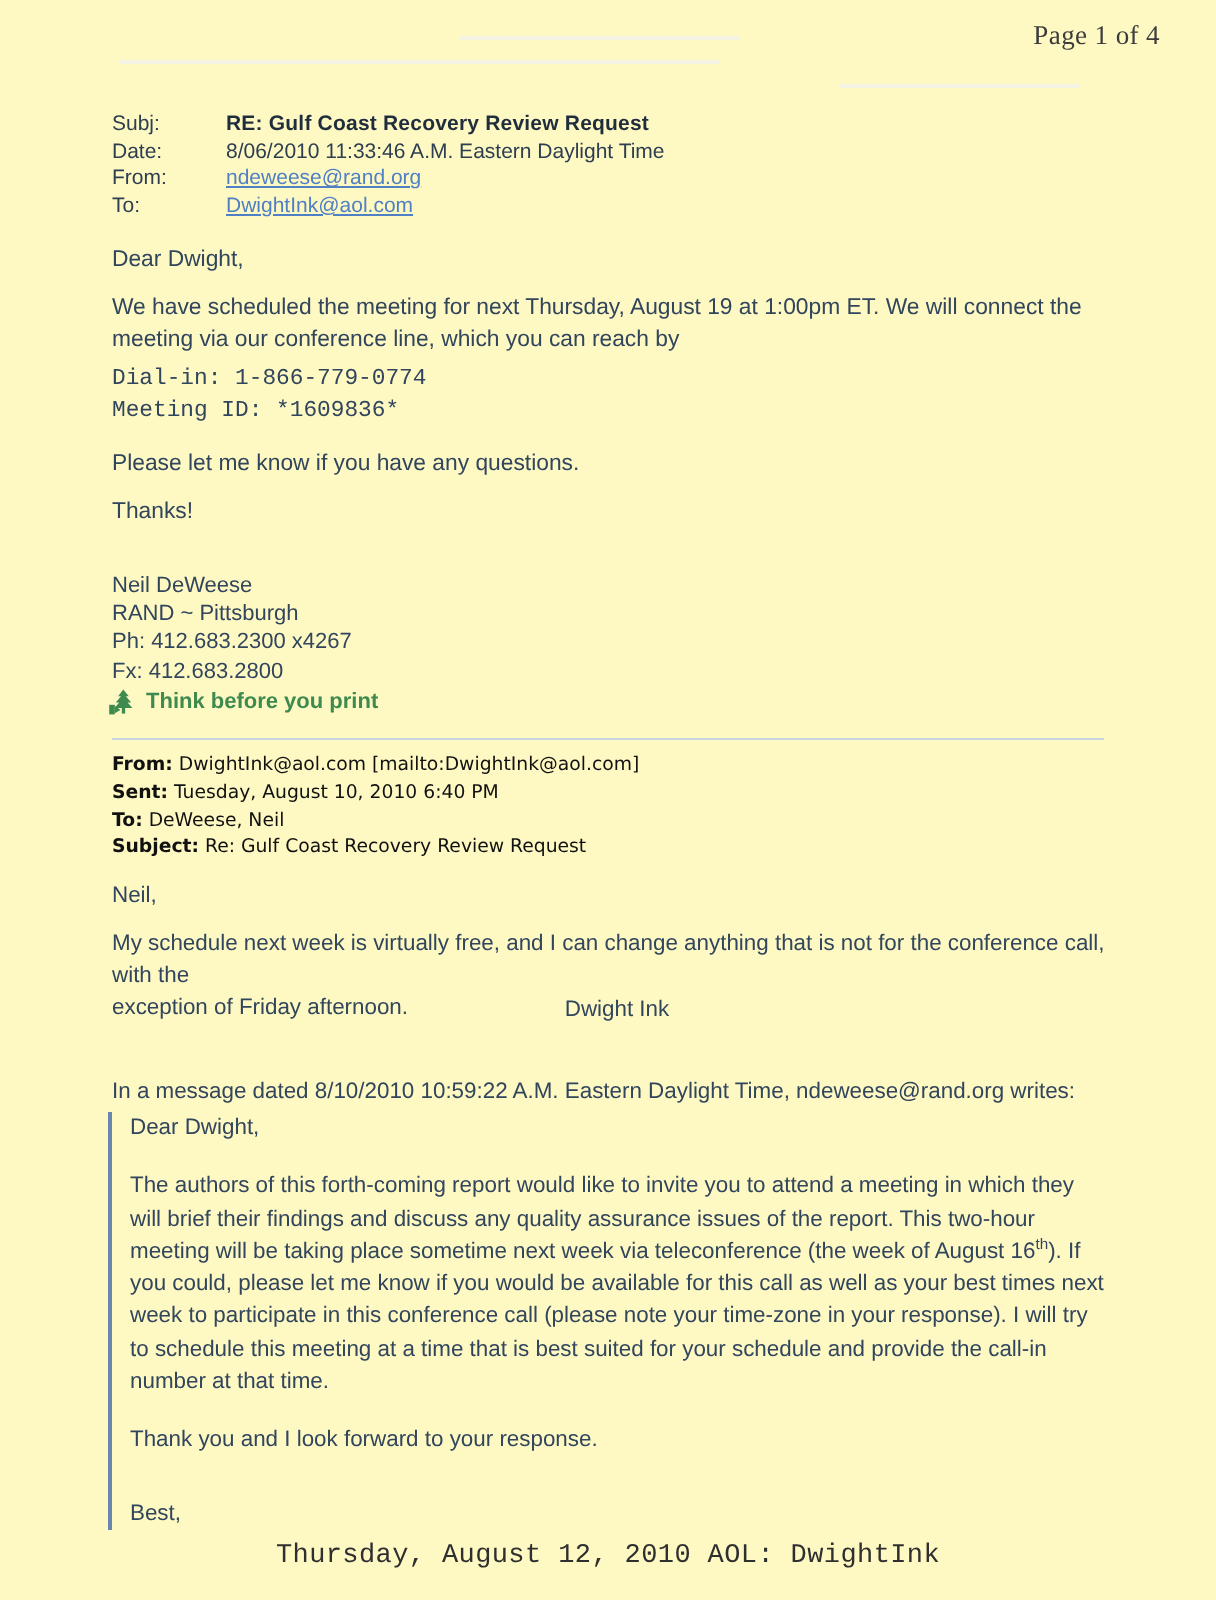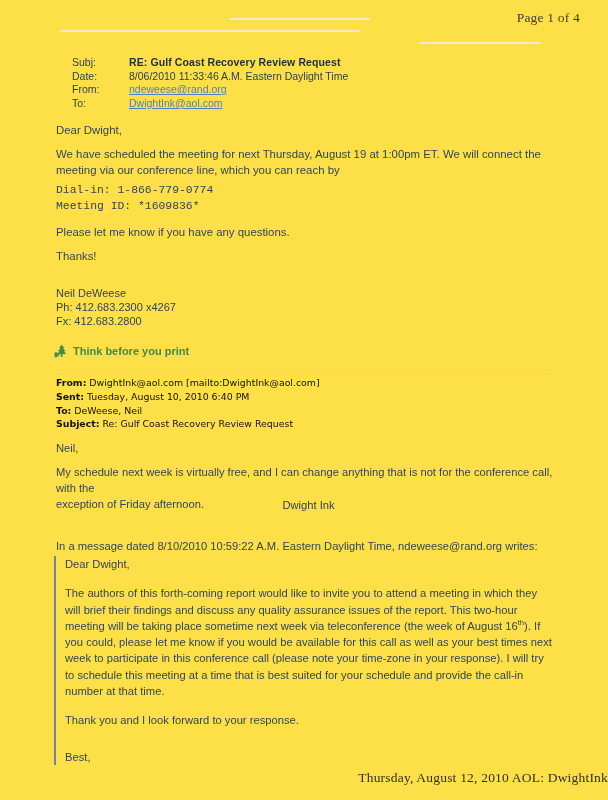--- a/index.html
+++ b/index.html
@@ -4,58 +4,58 @@
 <style>
   html, body {
     margin: 0;
     padding: 0;
     background: #ffffff;
   }
   .page {
     position: relative;
     width: 608px;
     height: 800px;
-    background: #fde047;
+    background: #fef9c3;
     overflow: hidden;
     font-family: "Liberation Sans", sans-serif;
     -webkit-font-smoothing: antialiased;
   }
 
   
   .page-header {
     position: absolute;
     top: 10px;
     right: 28px;
     font-family: "Liberation Serif", serif;
     font-size: 13.5px;
     color: #3c3c3c;
     letter-spacing: .2px;
   }
   .page-footer {
     position: absolute;
     bottom: 14px;
     left: 0;
     width: 100%;
-    text-align: right;
-    font-family: Liberation Serif, serif;
+    text-align: center;
+    font-family: Liberation Mono, monospace;
     font-size: 13.5px;
     color: #2f2f2f;
     letter-spacing: .2px;
   }
 
   
   .mail-head {
     position: absolute;
     left: 56px;
     top: 56px;
     font-size: 10.5px;
     line-height: 13.6px;
     color: #2c3e50;
   }
-  .mail-head .row { display: flex; margin-left: 16px; }
+  .mail-head .row { display: flex; }
   .mail-head .lbl {
     width: 57px;
     flex: 0 0 57px;
     color: #2c3e50;
   }
   .mail-head .val.subject {
     font-weight: bold;
     color: #1f2d3d;
     letter-spacing: .1px;
   }
@@ -197,20 +197,21 @@
   <div class="body-text p-dial">
     <div>Dial-in:  1-866-779-0774</div>
     <div>Meeting ID:  *1609836*</div>
   </div>
 
   <div class="body-text p-quest">Please let me know if you have any questions.</div>
   <div class="body-text p-thanks">Thanks!</div>
 
   <div class="body-text p-sig">
     <div>Neil DeWeese</div>
+    <div>RAND ~ Pittsburgh</div>
     <div>Ph: 412.683.2300  x4267</div>
     <div>Fx:  412.683.2800</div>
   </div>
 
   <div class="print-note">
     <span>
       <svg width="15" height="14" viewBox="0 0 15 14" aria-hidden="true">
         <path d="M7.6 0.7 L10.4 4.1 L8.9 4.1 L11.6 7.2 L9.8 7.2 L12.2 10.0 L3.3 10.0 L5.6 7.2 L3.9 7.2 L6.5 4.1 L5.1 4.1 Z" fill="#3f8a4f"></path>
         <rect x="6.9" y="9.6" width="1.7" height="3.2" fill="#3f8a4f"></rect>
         <path d="M0.6 8.4 L3.4 8.4 L3.4 13.2 L0.6 13.2 Z" fill="#3f8a4f"></path>

